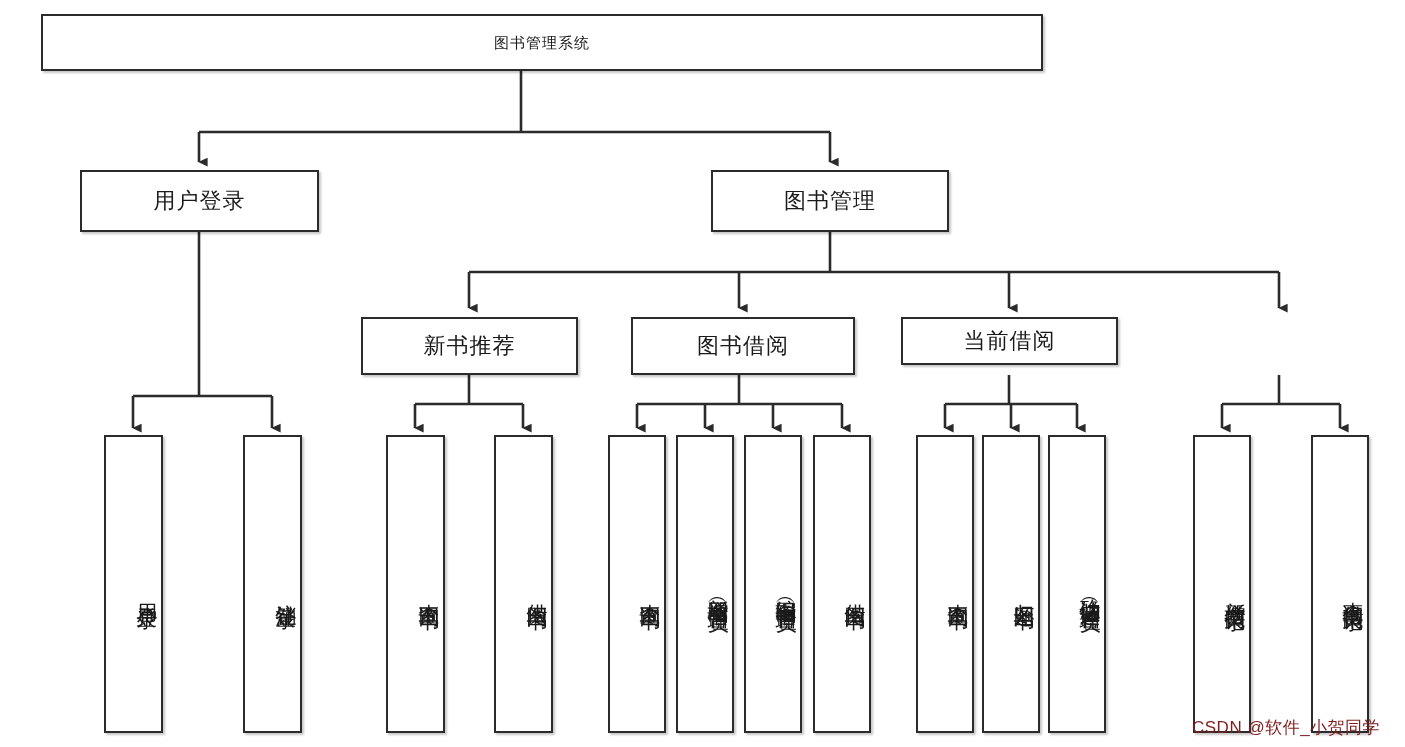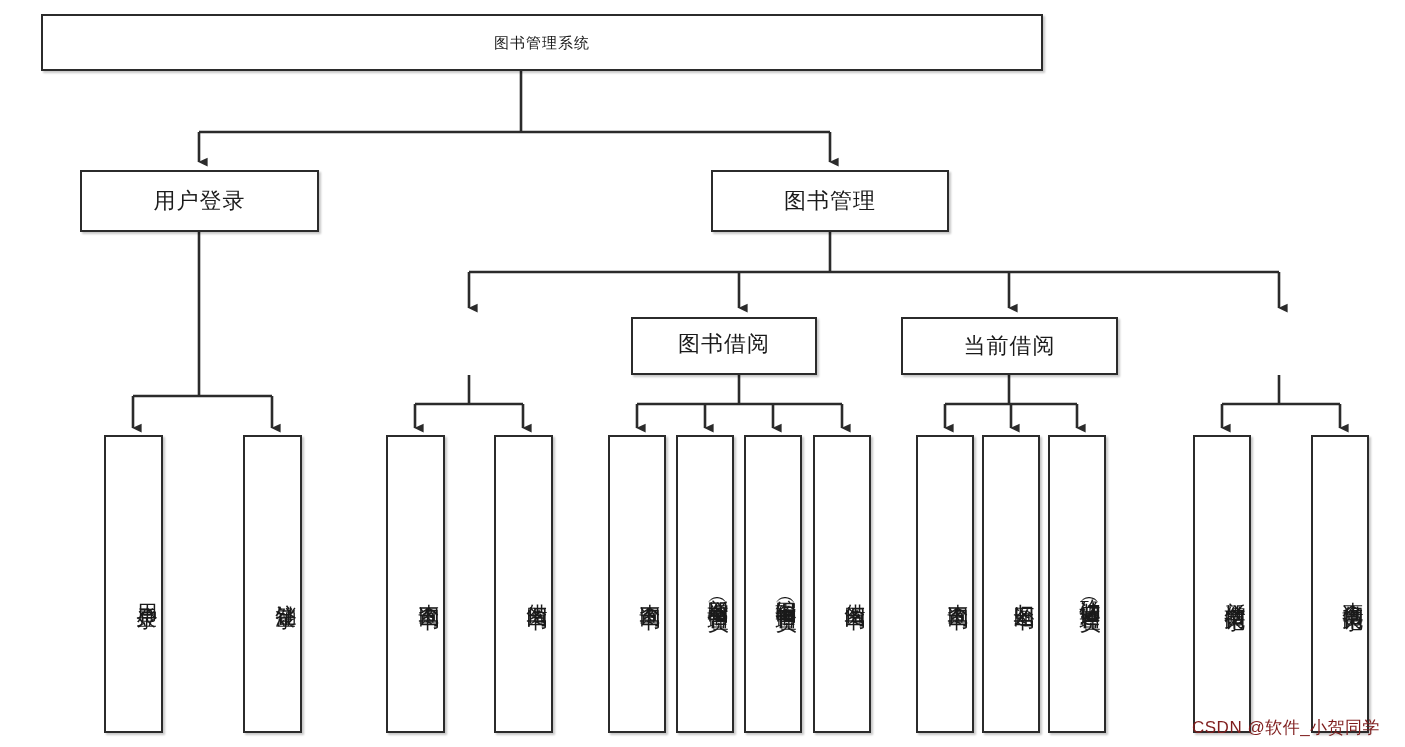--- a/index.html
+++ b/index.html
@@ -123,24 +123,25 @@
       <path d="M1340,404 L1340,428" marker-end="url(#arrow)"></path>
     </g>
   </svg>
 
   <div class="node horiz root" style="left:20px; top:14px; width:1002px; height:57px;">图书管理系统</div>
 
   <div class="node horiz" style="left:80px; top:170px; width:239px; height:62px;">用户登录</div>
 
   <div class="node horiz" style="left:711px; top:170px; width:238px; height:62px;">图书管理</div>
 
+  <div class="node horiz" style="left:361px; top:317px; width:217px; height:58px;">新书推荐</div>
 
-  <div class="node horiz" style="left:631px; top:317px; width:186px; height:58px;font-family:Liberation Mono, monospace;">图书借阅</div>
+  <div class="node horiz" style="left:631px; top:317px; width:224px; height:58px;">图书借阅</div>
 
-  <div class="node horiz" style="left:901px; top:317px; width:217px; height:58px;">当前借阅</div>
+  <div class="node horiz" style="left:901px; top:317px; width:217px; height:48px;">当前借阅</div>
 
 
   <div class="node vert" style="left:104px; top:435px; width:59px; height:298px;">
     <span class="vlabel">用户登录</span>
   </div>
 
   <div class="node vert" style="left:243px; top:435px; width:59px; height:298px;">
     <span class="vlabel">注销登录</span>
   </div>
 

